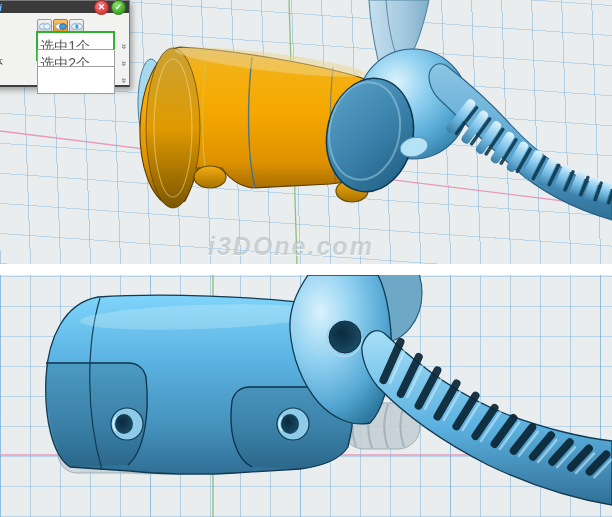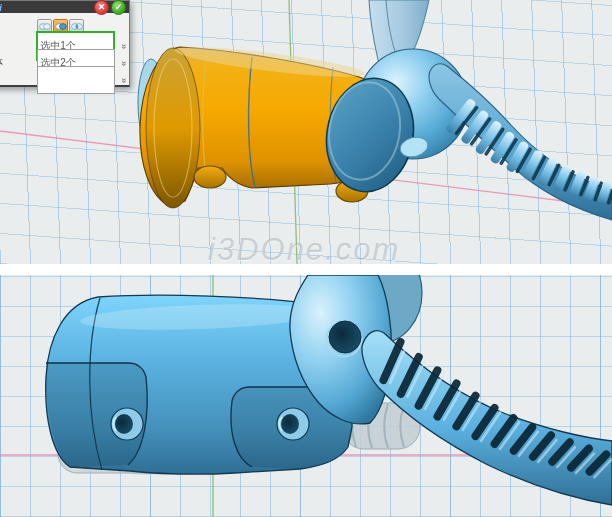--- a/index.html
+++ b/index.html
@@ -13,21 +13,21 @@
       repeating-linear-gradient(4deg,  rgba(118,176,219,.40) 0 1px, transparent 1px 30px);}
   .vp-bottom{top:275px;height:242px;
     background-image:
       repeating-linear-gradient(90deg, rgba(95,162,212,.34) 0 1px, transparent 1px 150px),
       repeating-linear-gradient(90deg, rgba(118,176,219,.50) 0 1px, transparent 1px 30px),
       repeating-linear-gradient(0deg,  rgba(118,176,219,.42) 0 1px, transparent 1px 30px);}
   .vp svg{position:absolute;left:0;top:0;display:block;}
 
   
   .watermark{position:absolute;left:208px;top:232px;z-index:30;
-    font-size:31px;font-weight:normal;font-style:italic;letter-spacing:2px;
+    font-size:25px;font-weight:bold;font-style:italic;letter-spacing:2px;
     color:rgba(158,169,176,.50);text-shadow:0 1px 1px rgba(255,255,255,.65);
     pointer-events:none;}
 
   
   .dialog{position:absolute;left:-34px;top:0;width:164px;height:87px;z-index:40;
     background:#f2f2f1;border:1px solid #7a7a7a;border-bottom:2px solid #3f3f3f;
     box-shadow:2px 3px 6px rgba(0,0,0,.35);box-sizing:border-box;}
   .dlg-titlebar{height:12px;background:#3b3b3b;display:flex;align-items:center;position:relative;}
   .dlg-info{margin-left:32px;color:#6fb6ff;font-family:"Liberation Serif",serif;
     font-style:italic;font-weight:bold;font-size:11px;line-height:10px;}
@@ -36,21 +36,21 @@
   .dlg-cancel{right:20px;background:radial-gradient(circle at 35% 30%, #f08080,#dc3b3b 70%);border:1px solid #a82525;}
   .dlg-ok{right:3px;background:radial-gradient(circle at 35% 30%, #8fe06a,#3aa822 70%);border:1px solid #2b7d18;}
   .dlg-body{padding:6px 0 0 0;}
   .bool-row{display:flex;margin-left:70px;margin-bottom:4px;}
   .bool-btn{width:15px;height:14px;border:1px solid #9a9a9a;border-radius:2px;margin-right:1px;
     background:linear-gradient(#f2f2f2,#cfcfcf);display:flex;align-items:center;justify-content:center;
     box-sizing:border-box;cursor:pointer;}
   .bool-btn.selected{background:linear-gradient(#fac064,#ef9426);border:1px solid #c96f12;}
   .fld-row{display:flex;align-items:center;height:17px;}
   .fld-label{width:62px;padding-left:9px;font-size:9px;color:#333;white-space:nowrap;overflow:hidden;}
-  .fld-box{width:73px;height:12px;background:#fff;border:1px solid #9e9e9e;font-size:10px;color:#555;
+  .fld-box{width:73px;height:12px;background:#fff;border:1px solid #9e9e9e;font-size:14px;color:#555;
     padding:7px 2px;line-height:12px;white-space:nowrap;overflow:hidden;}
   .fld-box.hl{border:2px solid #2eb22e;height:12px;width:73px;}
   .fld-chevron{margin-left:4px;color:#555;font-size:9px;transform:rotate(90deg);cursor:pointer;
     width:10px;text-align:center;letter-spacing:-1px;}
 </style>
 </head>
 <body>
 
 <div class="stage">
 

